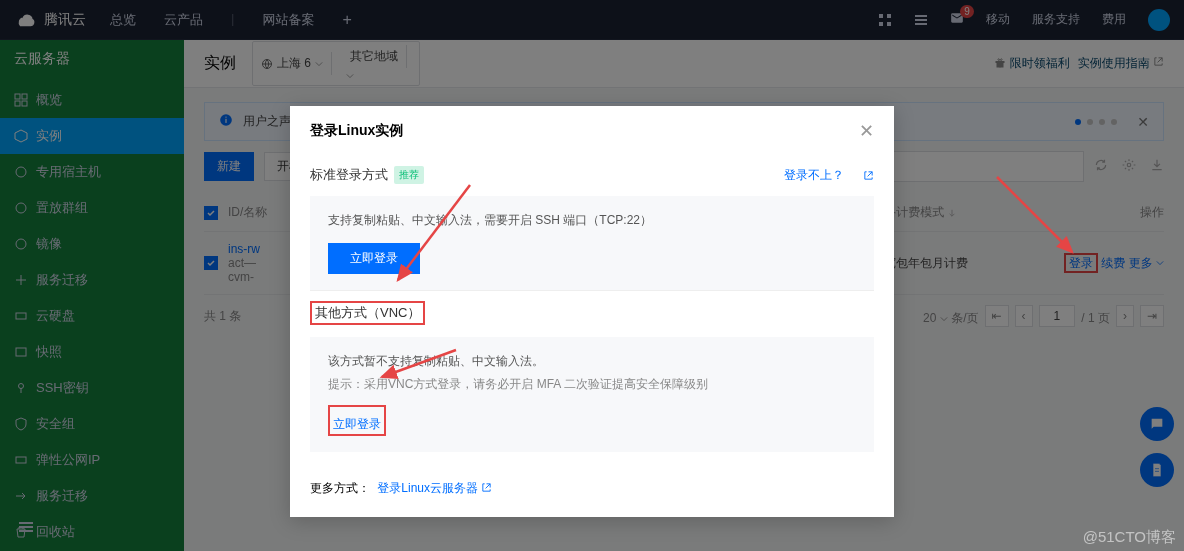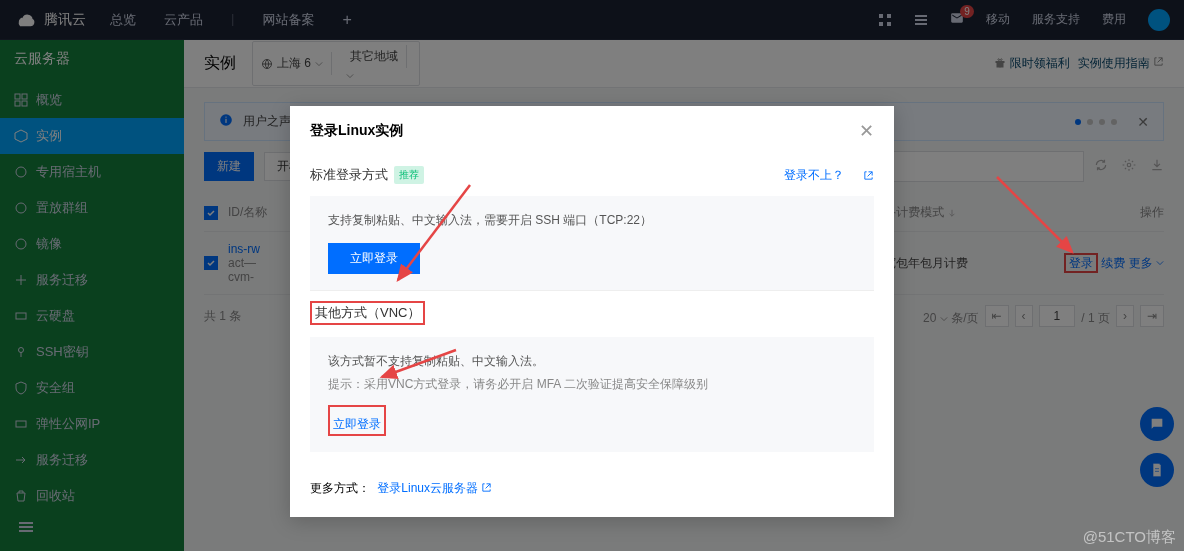--- a/index.html
+++ b/index.html
@@ -168,20 +168,26 @@
         <span>服务迁移</span>
       </div>
     <div class="sidei">
         <span class="sico"><svg viewBox="0 0 14 14">
             <rect x="2" y="4" width="10" height="6" fill="none" stroke="#cfd5e6"></rect>
           </svg></span>
         <span>云硬盘</span>
       </div>
     <div class="sidei">
         <span class="sico"><svg viewBox="0 0 14 14">
+            <rect x="2" y="3" width="10" height="8" fill="none" stroke="#cfd5e6"></rect>
+          </svg></span>
+        <span>快照</span>
+      </div>
+    <div class="sidei">
+        <span class="sico"><svg viewBox="0 0 14 14">
             <circle cx="7" cy="5" r="2.5" fill="none" stroke="#cfd5e6"></circle>
             <path d="M7 7v5" stroke="#cfd5e6"></path>
           </svg></span>
         <span>SSH密钥</span>
       </div>
     <div class="sidei">
         <span class="sico"><svg viewBox="0 0 14 14">
             <path d="M7 1l5 2v4c0 3-2 5-5 6-3-1-5-3-5-6V3z" fill="none" stroke="#cfd5e6"></path>
           </svg></span>
         <span>安全组</span>

